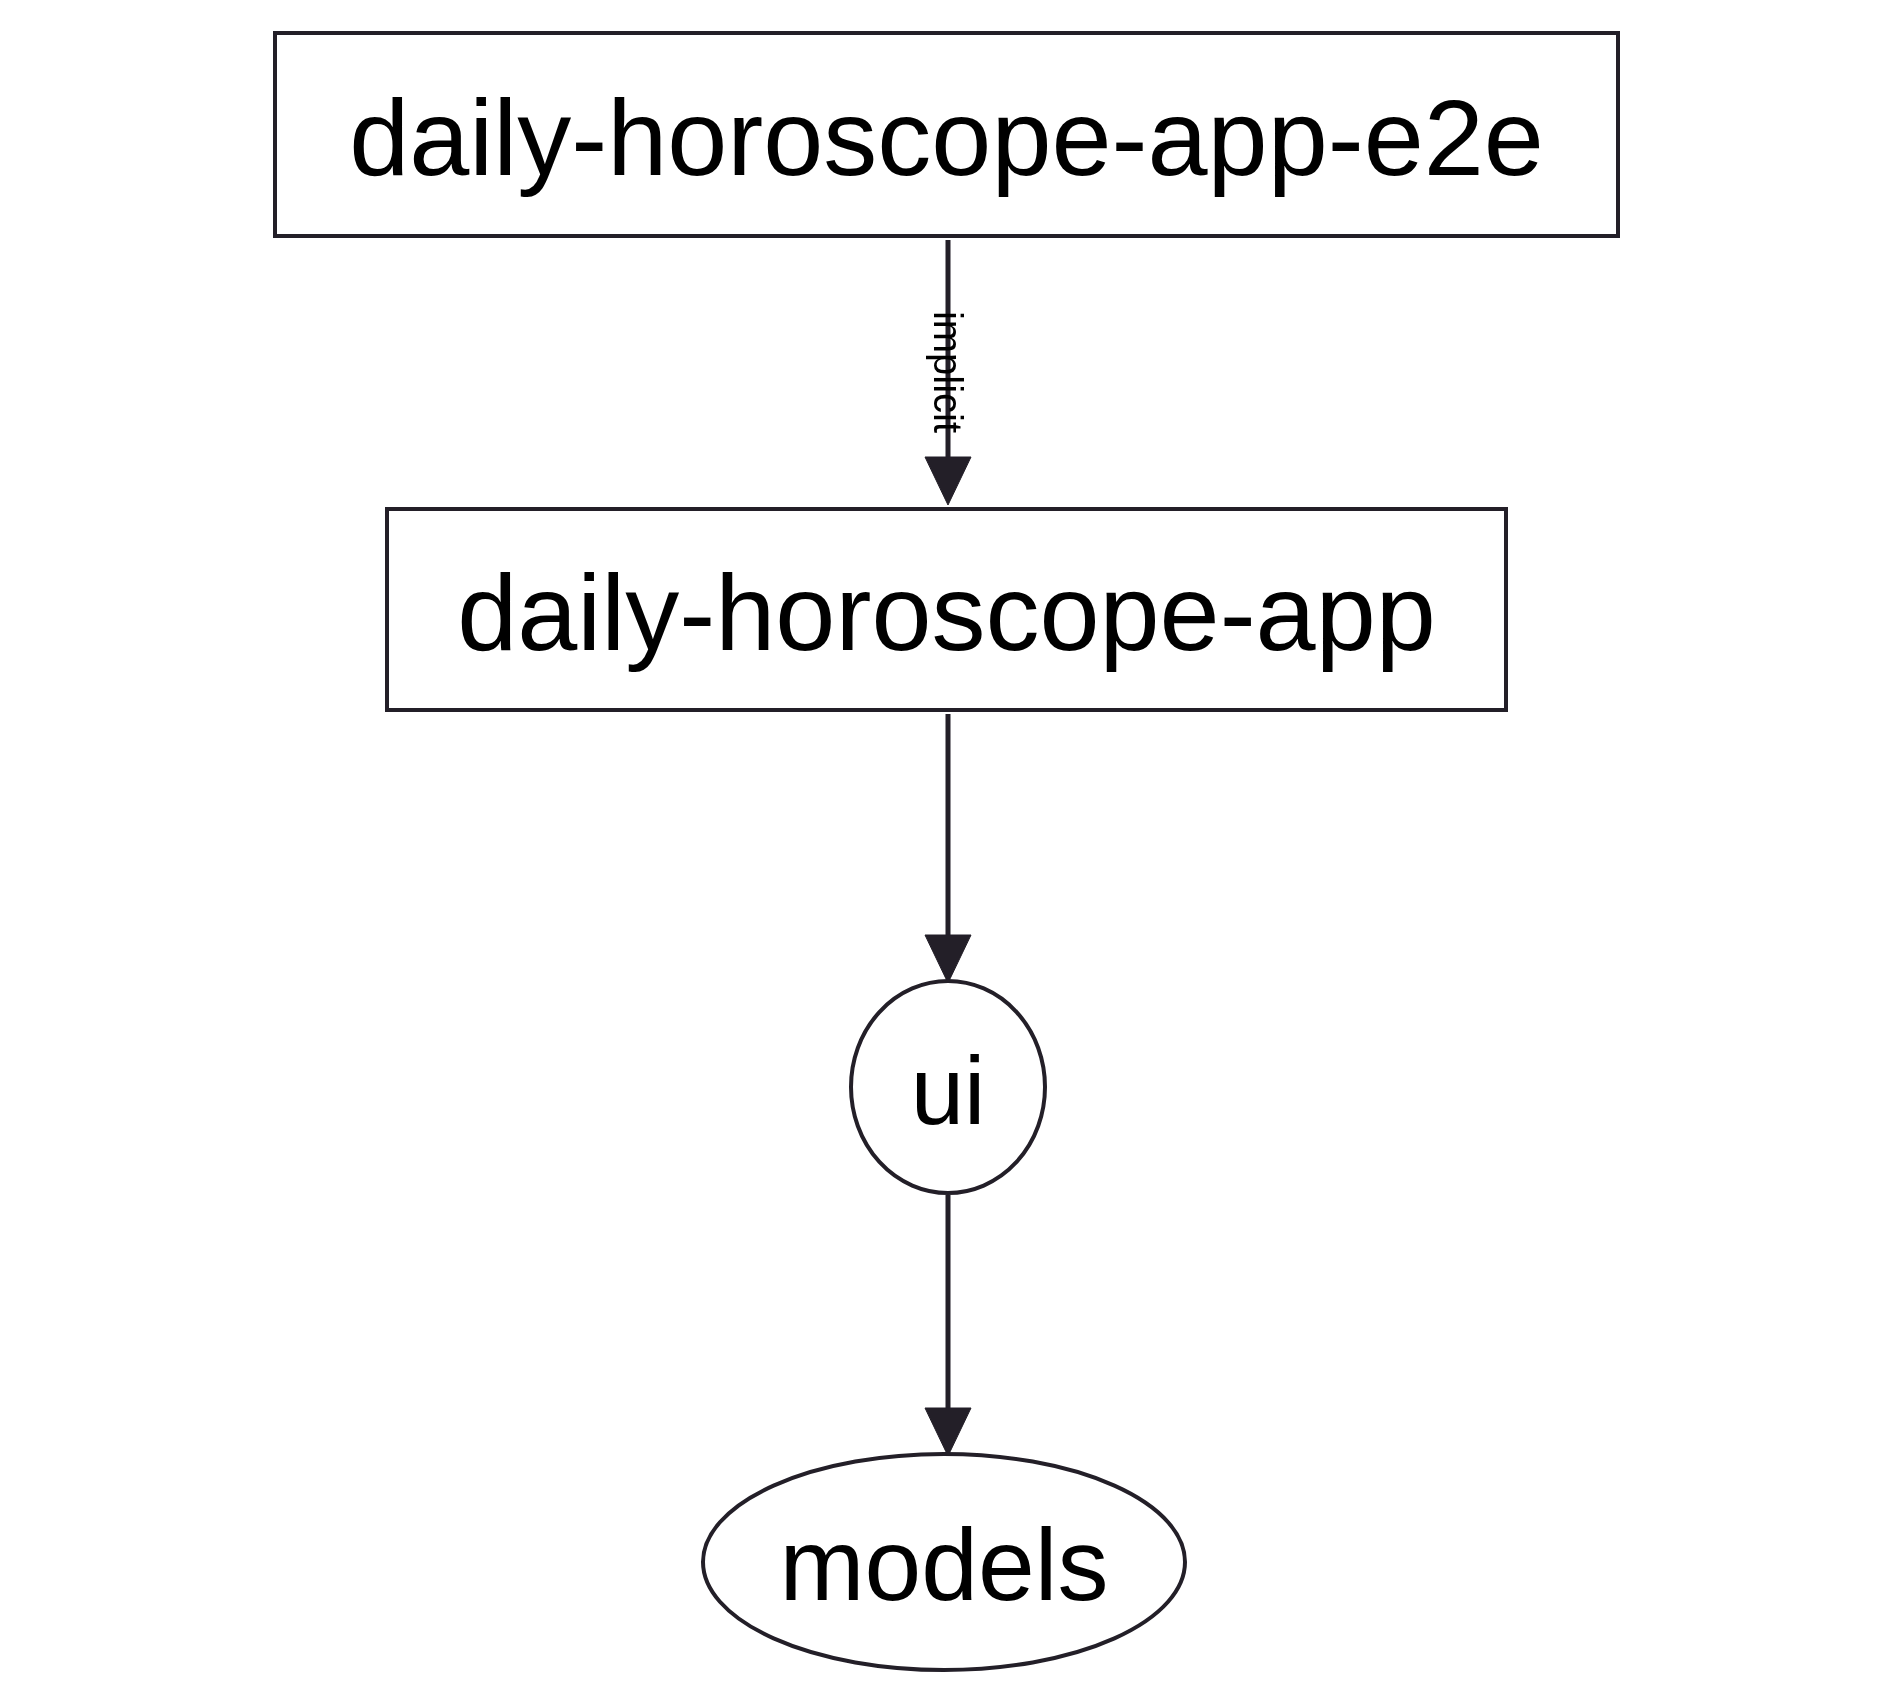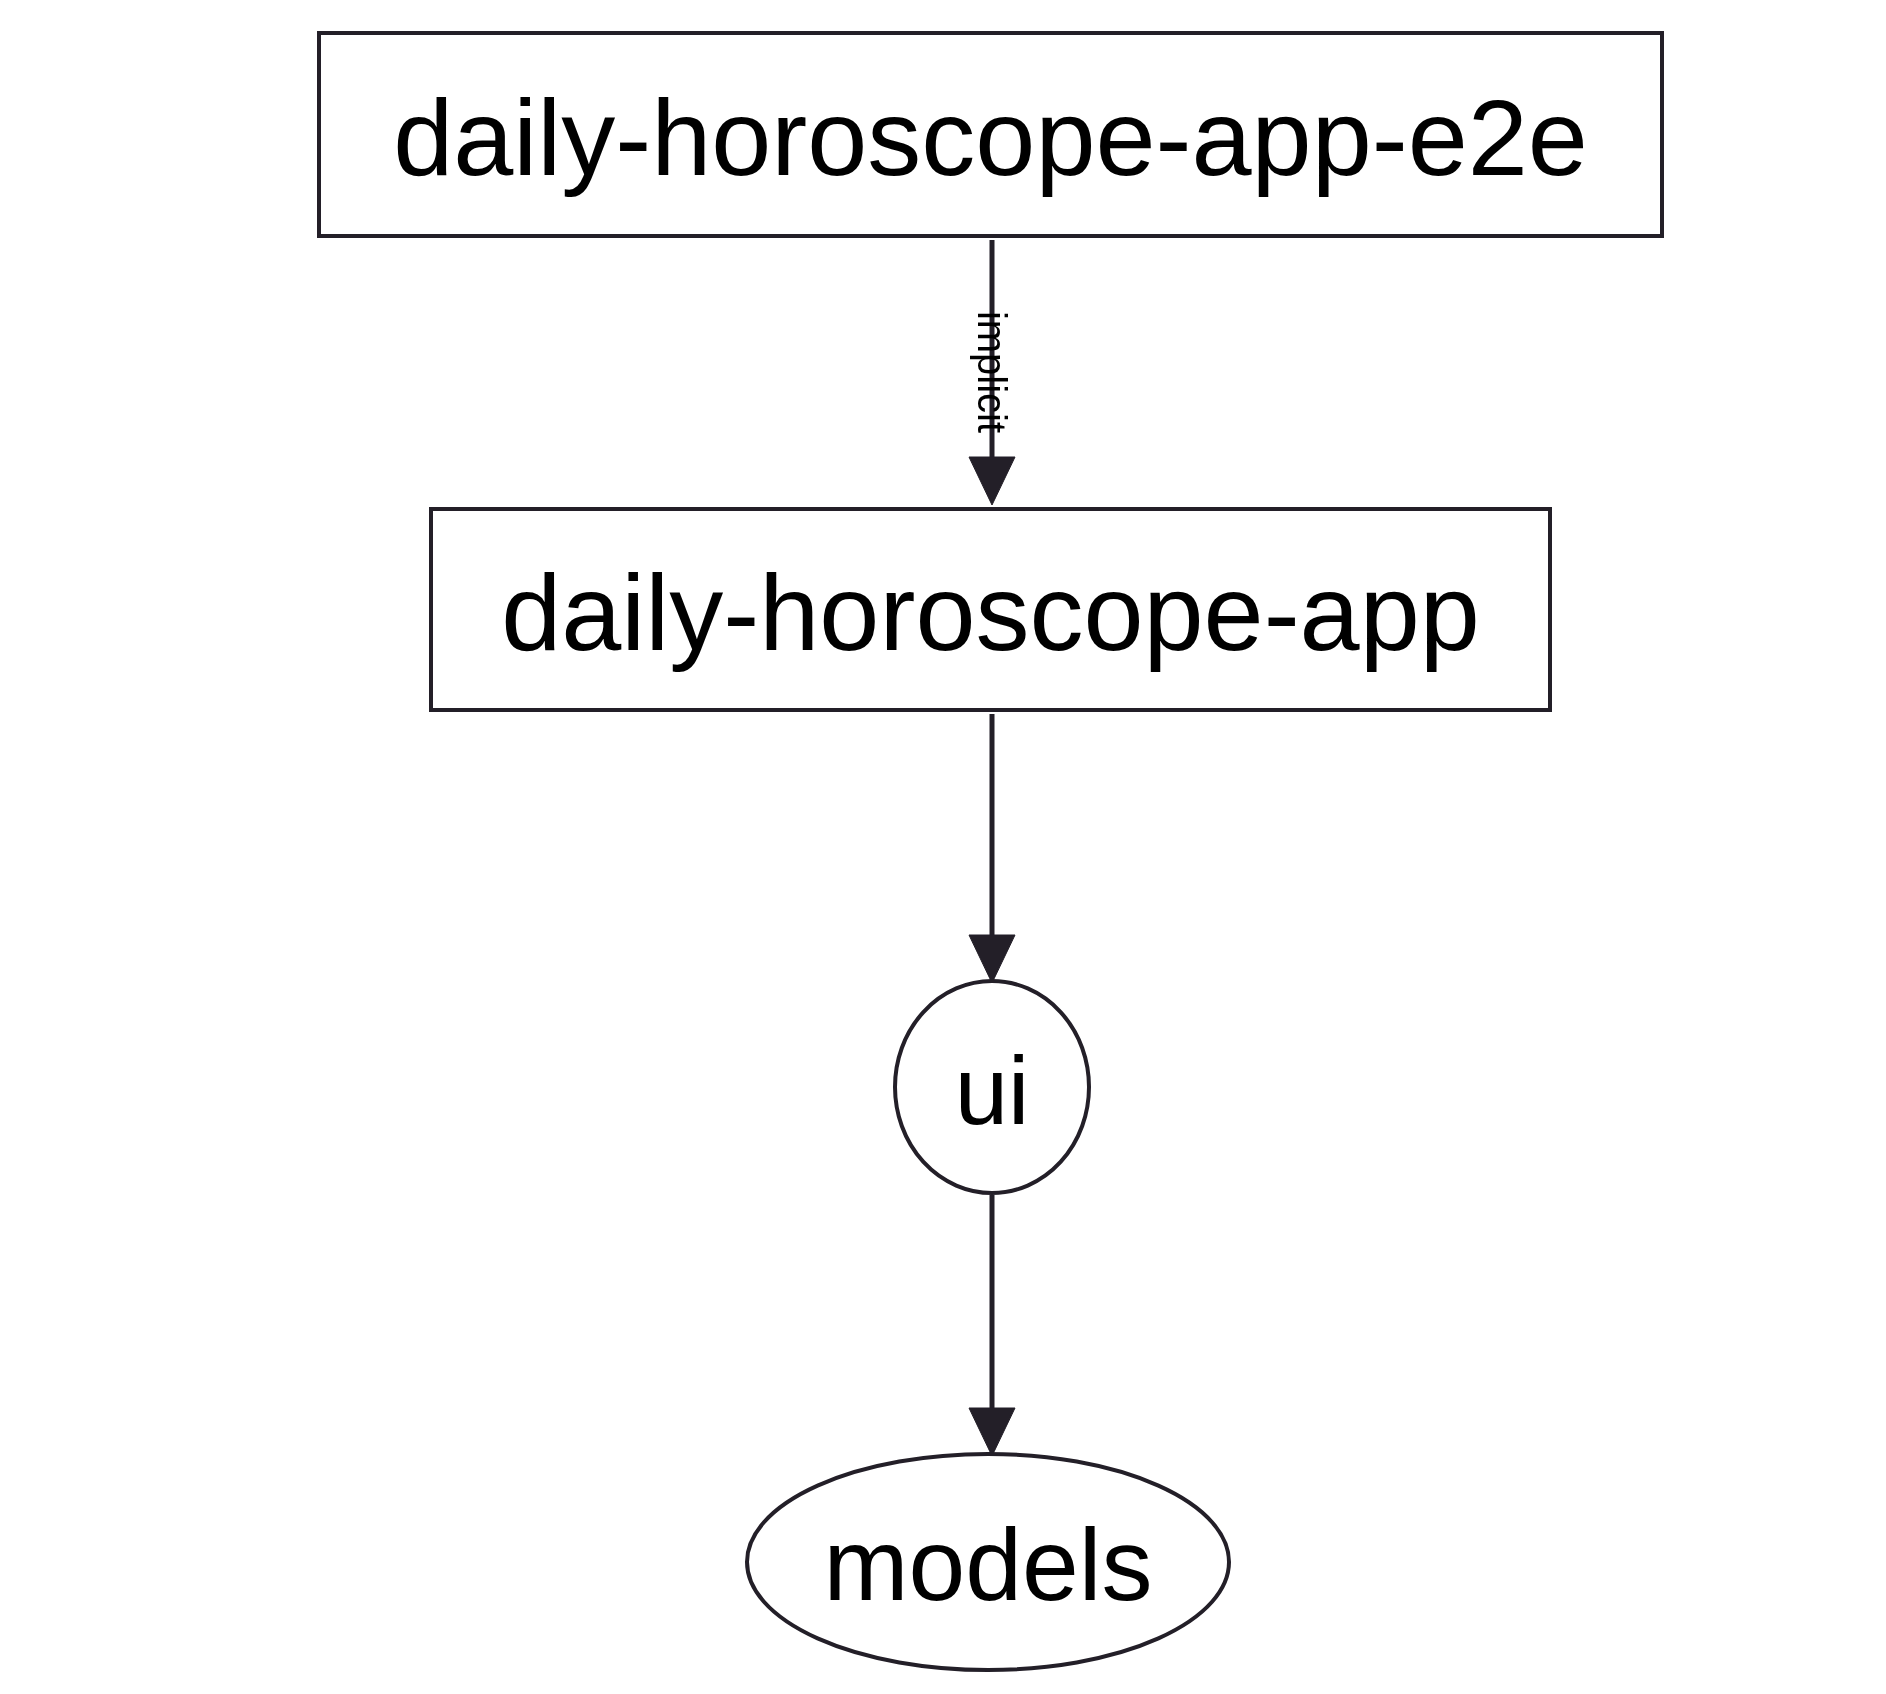--- a/index.html
+++ b/index.html
@@ -12,21 +12,20 @@
     height: 1694px;
     font-family: "Liberation Sans", sans-serif;
     overflow: hidden;
     position: relative;
   }
   #graph-root {
     position: absolute;
     inset: 0;
     width: 1650px;
     height: 1694px;
-    padding-left: 44px;
   }
   svg.graph {
     display: block;
     width: 1886px;
     height: 1694px;
   }
   .node-shape {
     fill: #ffffff;
     stroke: #231f28;
     stroke-width: 4;

